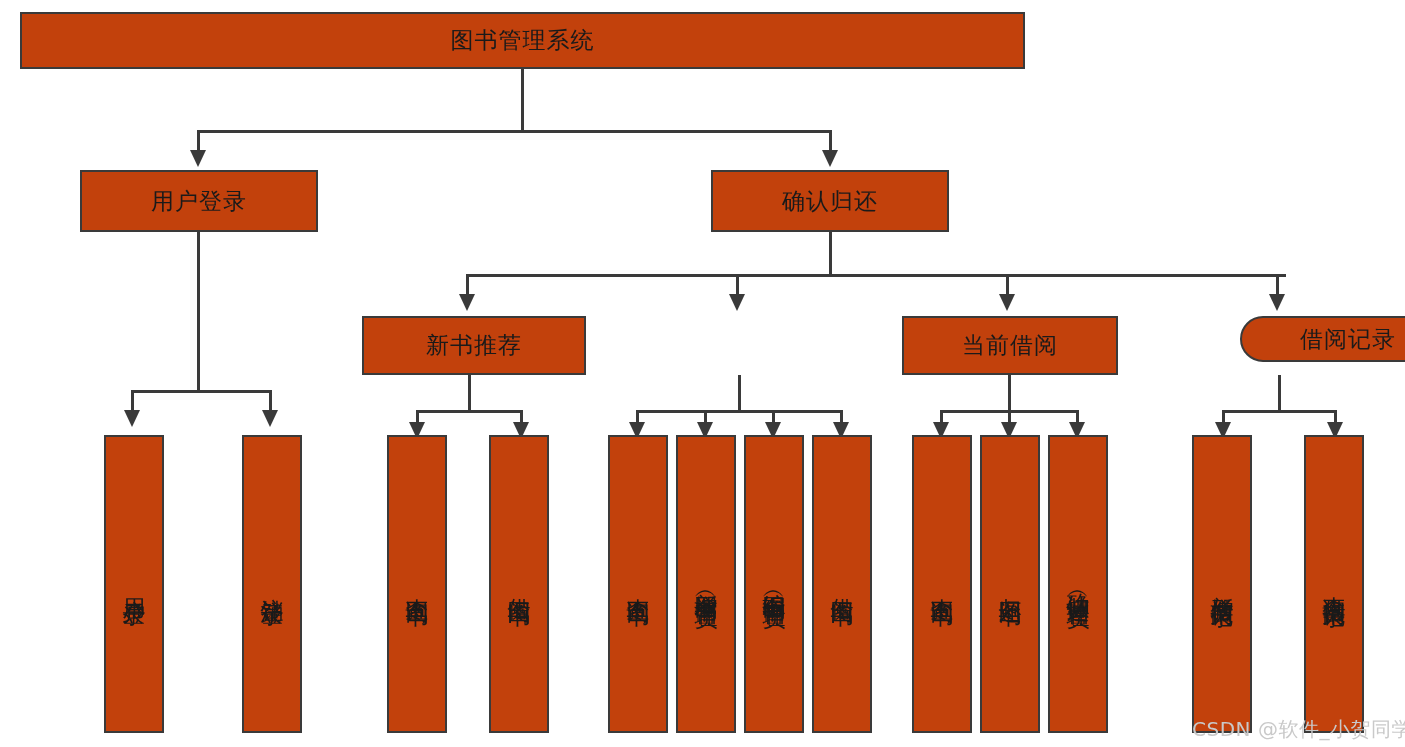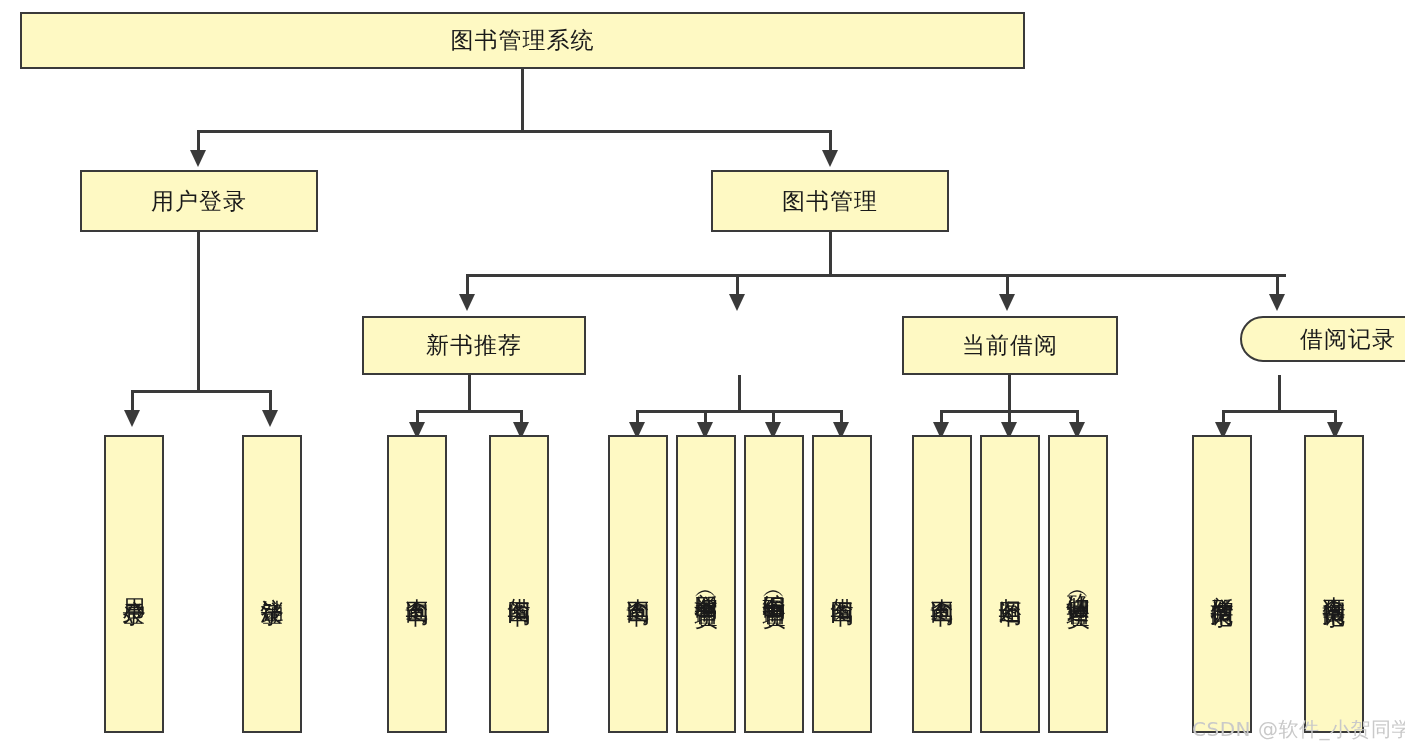--- a/index.html
+++ b/index.html
@@ -14,21 +14,21 @@
     position: relative;
     width: 1405px;
     height: 747px;
     background: #ffffff;
     overflow: hidden;
   }
   .node {
     position: absolute;
     box-sizing: border-box;
     border: 2.5px solid #3a3a3a;
-    background: #fef9c3;
+    background: #c2410c;
     display: flex;
     align-items: center;
     justify-content: center;
     color: #1a1a1a;
   }
   .node.horizontal {
     font-size: 23px;
     letter-spacing: 1px;
   }
   .node.vertical {
@@ -83,21 +83,21 @@
   <div class="edge h" style="left:197px; top:130px; width:635px;"></div>
   <div class="edge v" style="left:197px; top:130px; height:22px;"></div>
   <div class="arrow" style="left:190px; top:150px;"></div>
   <div class="edge v" style="left:829px; top:130px; height:22px;"></div>
   <div class="arrow" style="left:822px; top:150px;"></div>
 
   <div class="node horizontal" style="left:80px; top:170px; width:238px; height:62px;">
     <span>用户登录</span>
   </div>
   <div class="node horizontal" style="left:711px; top:170px; width:238px; height:62px;">
-    <span>图书管理</span>
+    <span>确认归还</span>
   </div>
 
   <div class="edge v" style="left:197px; top:232px; height:158px;"></div>
   <div class="edge h" style="left:131px; top:390px; width:140px;"></div>
   <div class="edge v" style="left:131px; top:390px; height:22px;"></div>
   <div class="arrow" style="left:124px; top:410px;"></div>
   <div class="edge v" style="left:269px; top:390px; height:22px;"></div>
   <div class="arrow" style="left:262px; top:410px;"></div>
 
   <div class="edge v" style="left:829px; top:232px; height:42px;"></div>

